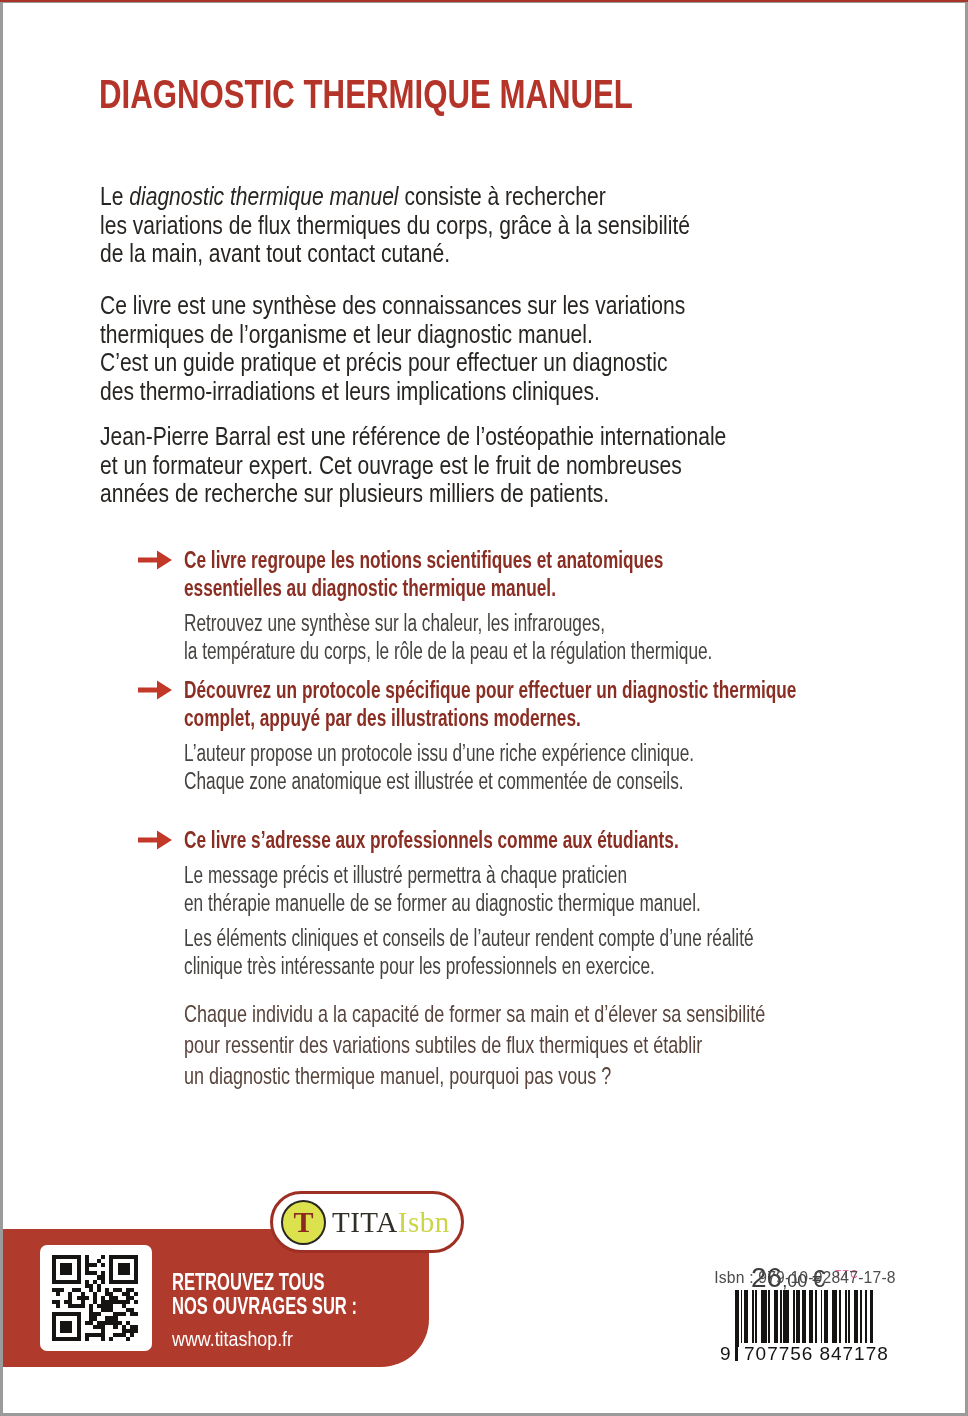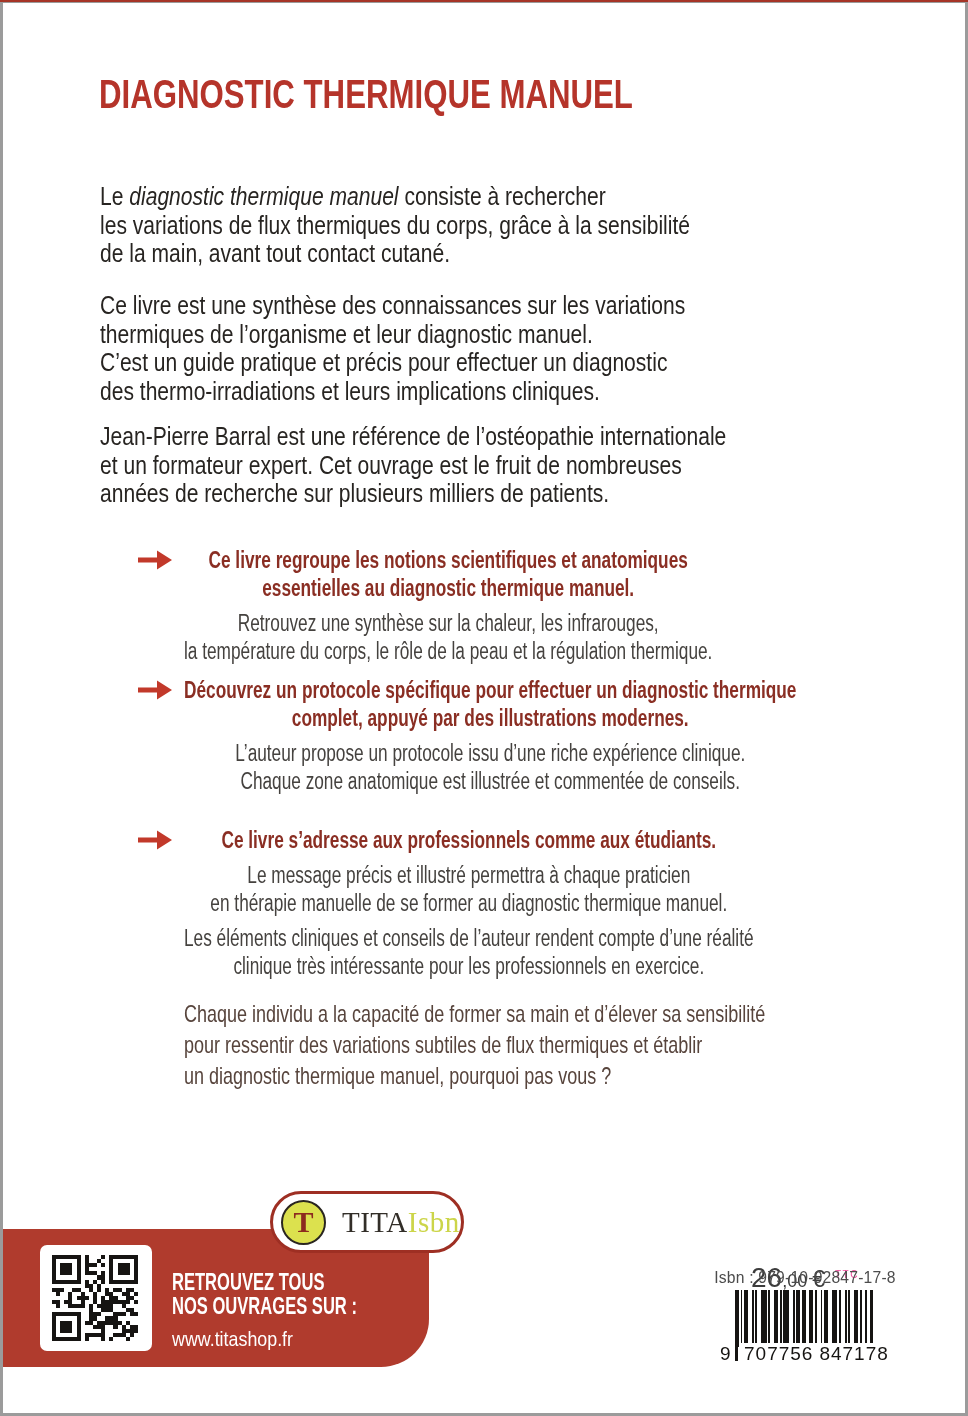--- a/index.html
+++ b/index.html
@@ -19,21 +19,21 @@
   .para{
     position:absolute;left:100px;margin:0;
     font-size:26px;line-height:28.5px;color:#272421;
     transform:scaleX(0.81);transform-origin:0 0;white-space:pre;
   }
   .para em{font-style:italic;}
   #p-intro{top:182px;}
   #p-synthesis{top:291px;}
   #p-author{top:422px;}
 
-  .bullet{position:absolute;left:137px;text-align:center;}
+  .bullet{position:absolute;left:137px;}
   #bullet-0{top:546px;}
   #bullet-1{top:676px;}
   #bullet-2{top:826px;}
   .arrow{position:absolute;left:0;top:2px;width:36px;height:24px;}
   .btxt{margin-left:47px;}
   .bhead{
     font-size:23px;line-height:28px;font-weight:700;color:#8a2e23;
     transform:scaleX(0.75);transform-origin:0 0;white-space:pre;
   }
   .bbody{
@@ -76,21 +76,21 @@
     position:absolute;left:270px;top:1191px;width:194px;height:62px;
     background:#ffffff;border:3px solid #9e2f23;border-radius:34px;
     display:flex;align-items:center;box-sizing:border-box;padding-left:8px;z-index:10;
     font-family:"Liberation Serif", serif;
   }
   .monogram{
     width:45px;height:45px;border-radius:50%;background:#dce14e;border:2px solid #2a2620;
     display:flex;align-items:center;justify-content:center;box-sizing:border-box;flex:none;
   }
   .monogram span{font-size:30px;font-weight:700;color:#8c2a1f;line-height:1;}
-  .logo-tita{font-size:29px;color:#322e28;margin-left:16px;letter-spacing:0.5px;}
+  .logo-tita{font-size:29px;color:#322e28;margin-left:6px;letter-spacing:0.5px;}
   .logo-shop{font-size:29px;color:#ccd549;letter-spacing:0.5px;}
 
   
   .price{
     position:absolute;left:705px;top:1230px;width:200px;
     display:flex;justify-content:center;align-items:baseline;color:#3c3c3c;
   }
   .p-int{font-size:28px;}
   .p-dec{font-size:18px;margin-top:41px;}
   .p-cur{font-size:23px;margin-left:5px;}

